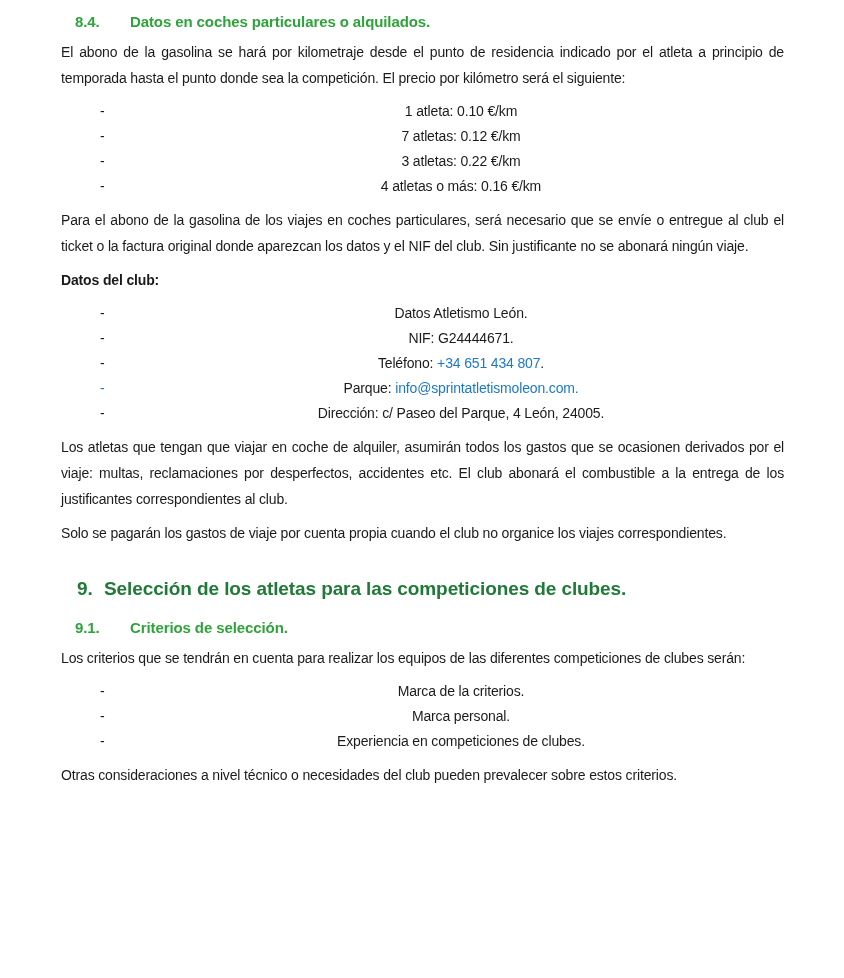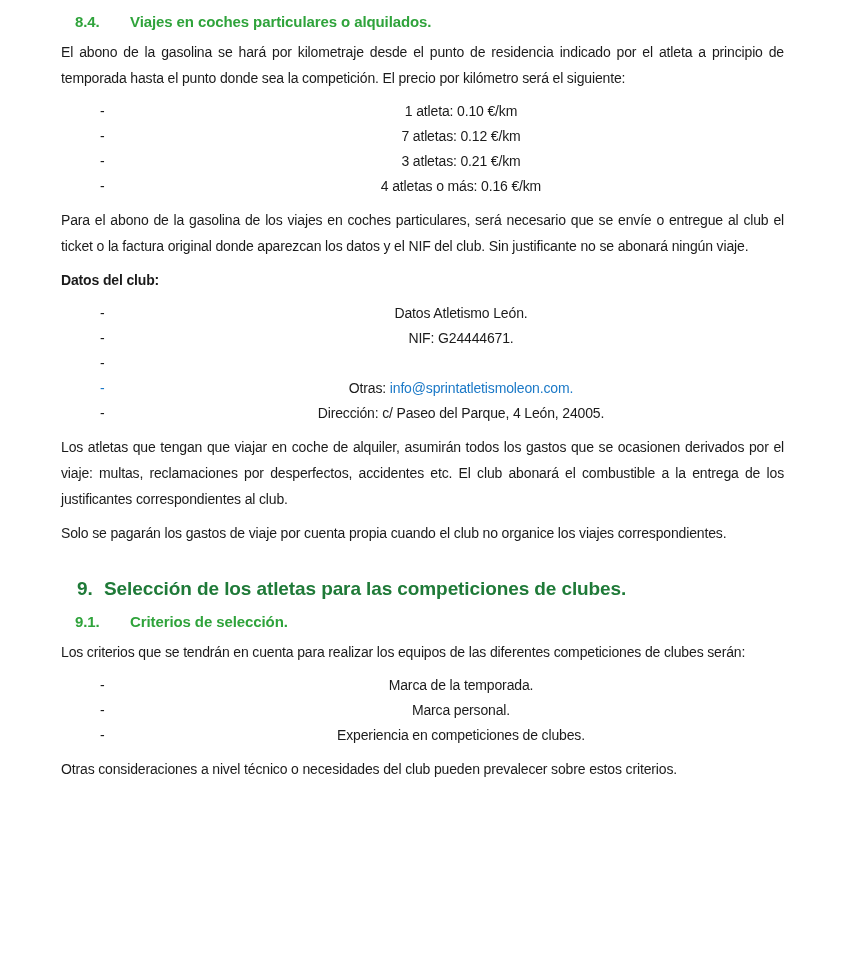--- a/index.html
+++ b/index.html
@@ -64,50 +64,50 @@
   
   .h84{margin-top:12px;}
   .p1{margin-top:31px;}
   .ul-rates{margin-top:18px;}
   .p2{margin-top:15px;}
   .datos-title{margin-top:15px;font-size:14px;line-height:26px;letter-spacing:-0.15px;}
   .ul-club{margin-top:2px;}
   .p3{margin-top:17px;}
   .p4{margin-top:18px;}
   .h9{margin-top:29px;}
-  .h91{margin-top:10px;align-items:flex-end;}
+  .h91{margin-top:16px;align-items:flex-end;}
   .p5{margin-top:30px;}
   .ul-criteria{margin-top:0;}
   .p6{margin-top:18px;}
 </style>
 </head>
 <body>
 
 <div class="page">
   <div class="content">
 
     <h3 class="h-sub h84">
       <span class="h-num">8.4.</span>
-      <span>Viajes en coches particulares o alquilados.</span>
+      <span>Datos en coches particulares o alquilados.</span>
     </h3>
 
     <p class="body p1">El abono de la gasolina se hará por kilometraje desde el punto de residencia indicado por el atleta a principio de temporada hasta el punto donde sea la competición. El precio por kilómetro será el siguiente:</p>
 
     <ul class="dash-list ul-rates">
       <li>
         <span class="dash">-</span>
         <span class="li-text">1 atleta: 0.10 €/km</span>
       </li>
       <li>
         <span class="dash">-</span>
         <span class="li-text">7 atletas: 0.12 €/km</span>
       </li>
       <li>
         <span class="dash">-</span>
-        <span class="li-text">3 atletas: 0.21 €/km</span>
+        <span class="li-text">3 atletas: 0.22 €/km</span>
       </li>
       <li>
         <span class="dash">-</span>
         <span class="li-text">4 atletas o más: 0.16 €/km</span>
       </li>
     </ul>
 
     <p class="body p2">Para el abono de la gasolina de los viajes en coches particulares, será necesario que se envíe o entregue al club el ticket o la factura original donde aparezcan los datos y el NIF del club. Sin justificante no se abonará ningún viaje.</p>
 
     <p class="body bold datos-title">Datos del club:</p>
@@ -116,24 +116,25 @@
       <li>
         <span class="dash">-</span>
         <span class="li-text">Datos Atletismo León.</span>
       </li>
       <li>
         <span class="dash">-</span>
         <span class="li-text">NIF: G24444671.</span>
       </li>
       <li>
         <span class="dash">-</span>
+        <span class="li-text"><span>Teléfono: </span><a href="#" class="link">+34 651 434 807</a><span>.</span></span>
       </li>
       <li>
         <span class="dash blue">-</span>
-        <span class="li-text"><span>Otras: </span><a href="#" class="link underline">info@sprintatletismoleon.com.</a></span>
+        <span class="li-text"><span>Parque: </span><a href="#" class="link underline">info@sprintatletismoleon.com.</a></span>
       </li>
       <li>
         <span class="dash">-</span>
         <span class="li-text">Dirección: c/ Paseo del Parque, 4 León, 24005.</span>
       </li>
     </ul>
 
     <p class="body p3">Los atletas que tengan que viajar en coche de alquiler, asumirán todos los gastos que se ocasionen derivados por el viaje: multas, reclamaciones por desperfectos, accidentes etc. El club abonará el combustible a la entrega de los justificantes correspondientes al club.</p>
 
     <p class="body p4">Solo se pagarán los gastos de viaje por cuenta propia cuando el club no organice los viajes correspondientes.</p>
@@ -146,21 +147,21 @@
     <h3 class="h-sub h91">
       <span class="h-num">9.1.</span>
       <span>Criterios de selección.</span>
     </h3>
 
     <p class="body p5">Los criterios que se tendrán en cuenta para realizar los equipos de las diferentes competiciones de clubes serán:</p>
 
     <ul class="dash-list ul-criteria">
       <li>
         <span class="dash">-</span>
-        <span class="li-text">Marca de la temporada.</span>
+        <span class="li-text">Marca de la criterios.</span>
       </li>
       <li>
         <span class="dash">-</span>
         <span class="li-text">Marca personal.</span>
       </li>
       <li>
         <span class="dash">-</span>
         <span class="li-text">Experiencia en competiciones de clubes.</span>
       </li>
     </ul>

